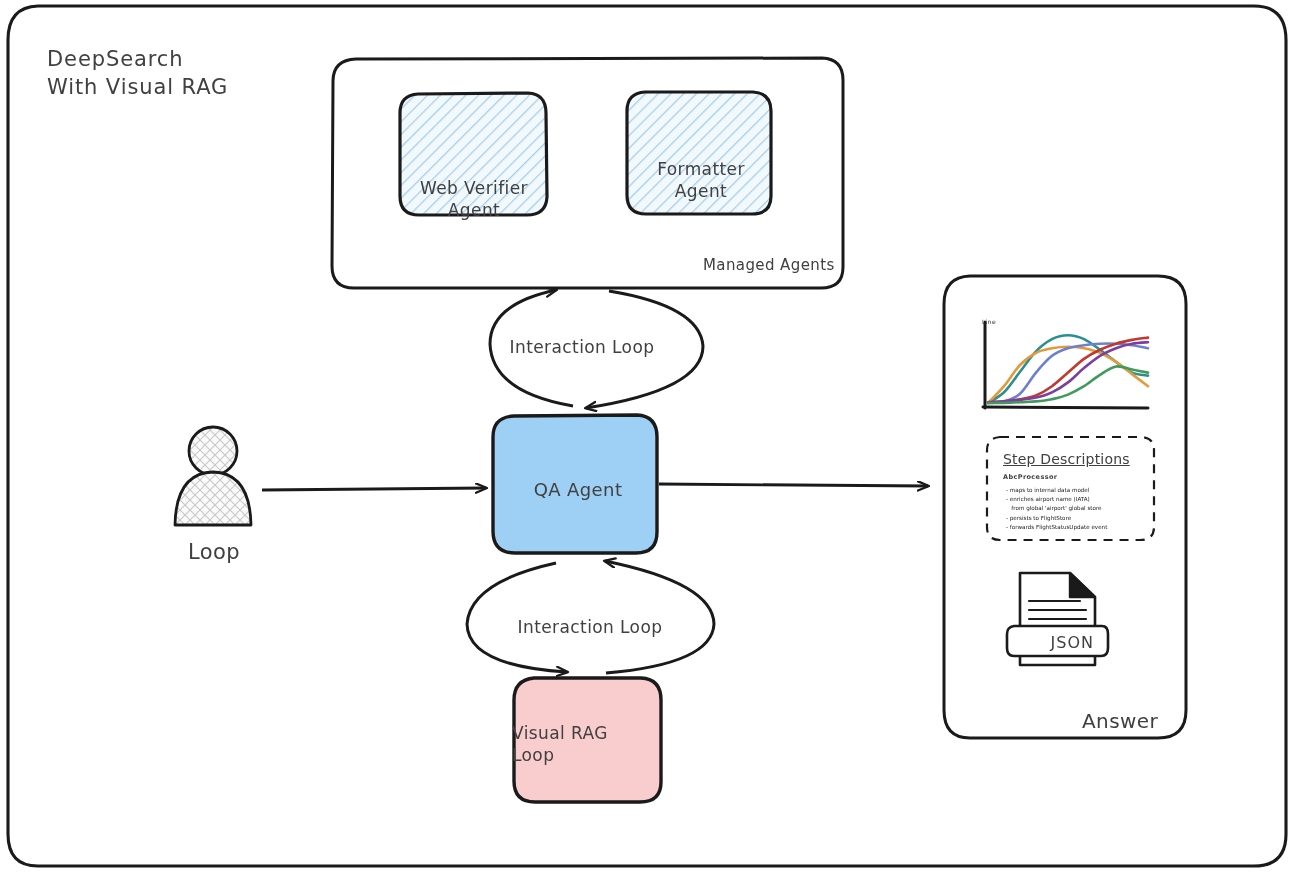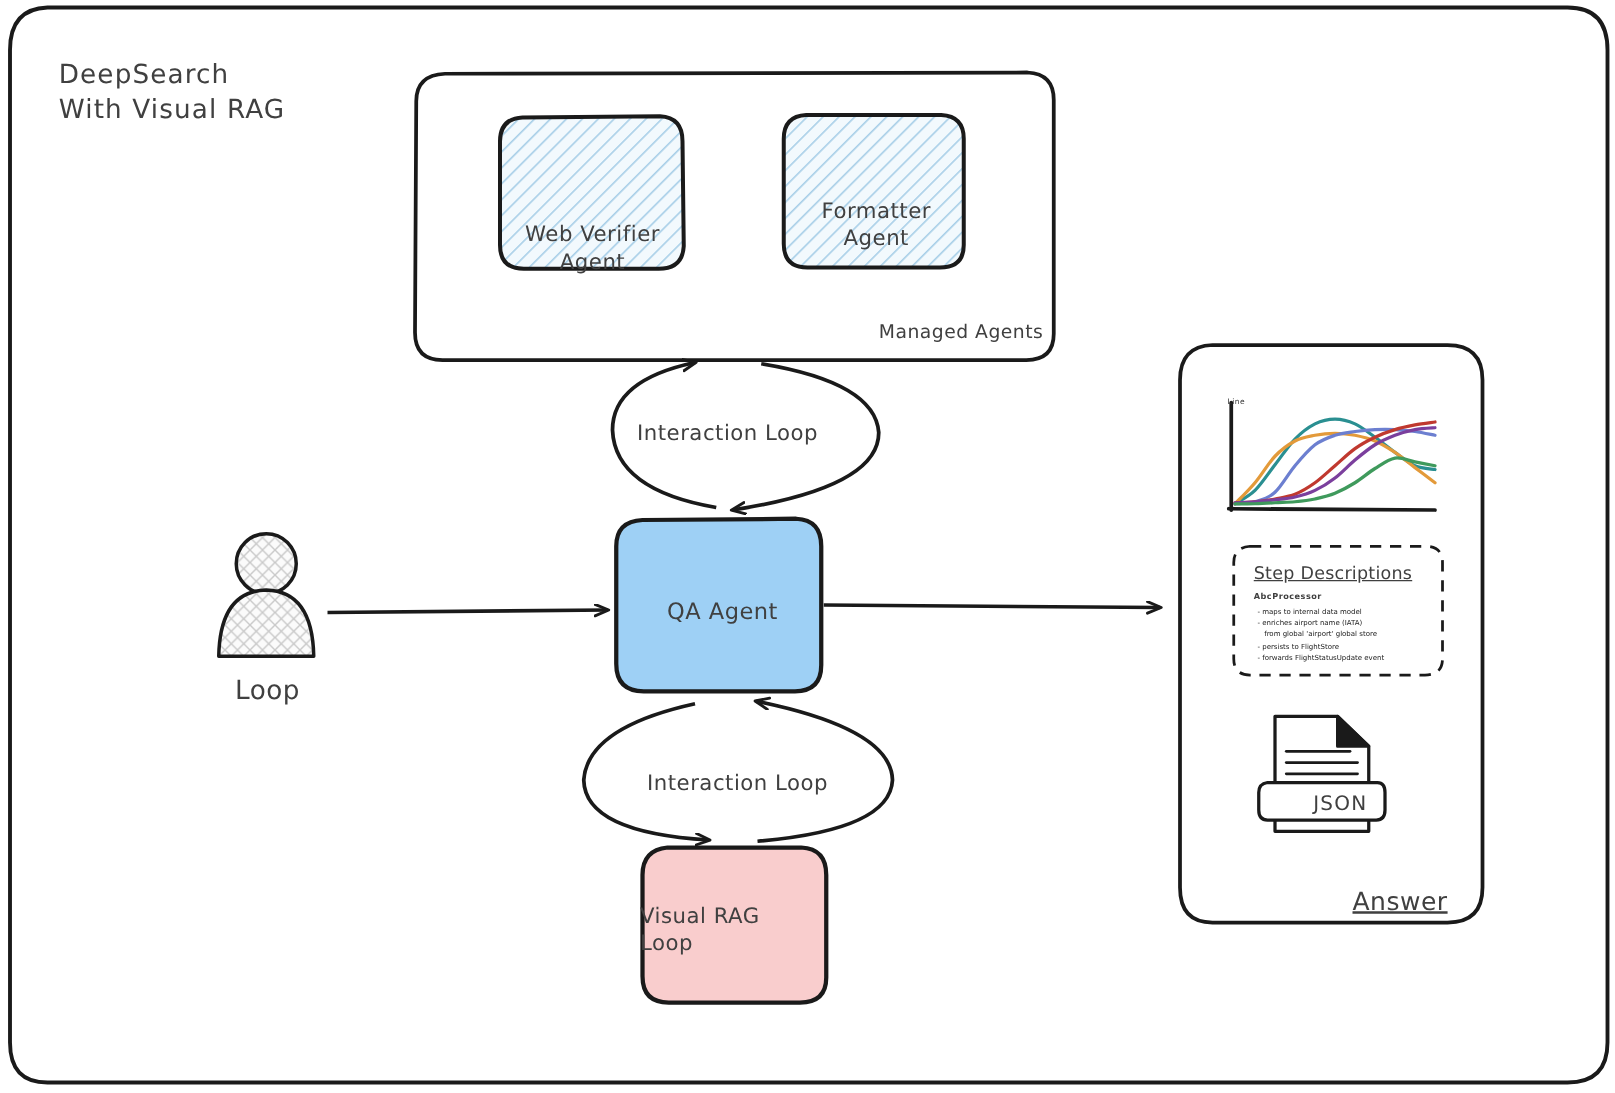--- a/index.html
+++ b/index.html
@@ -88,21 +88,20 @@
     left: 478px;
     top: 616px;
     width: 224px;
     text-align: center;
     font-size: 17px;
   }
   #answer-label {
     left: 1082px;
     top: 708px;
     font-size: 20px;
-    text-decoration: underline;
   }
   #chart-type-label {
     left: 982px;
     top: 318px;
     font-size: 6px;
     color: #333;
   }
   #steps-title {
     left: 1003px;
     top: 450px;

